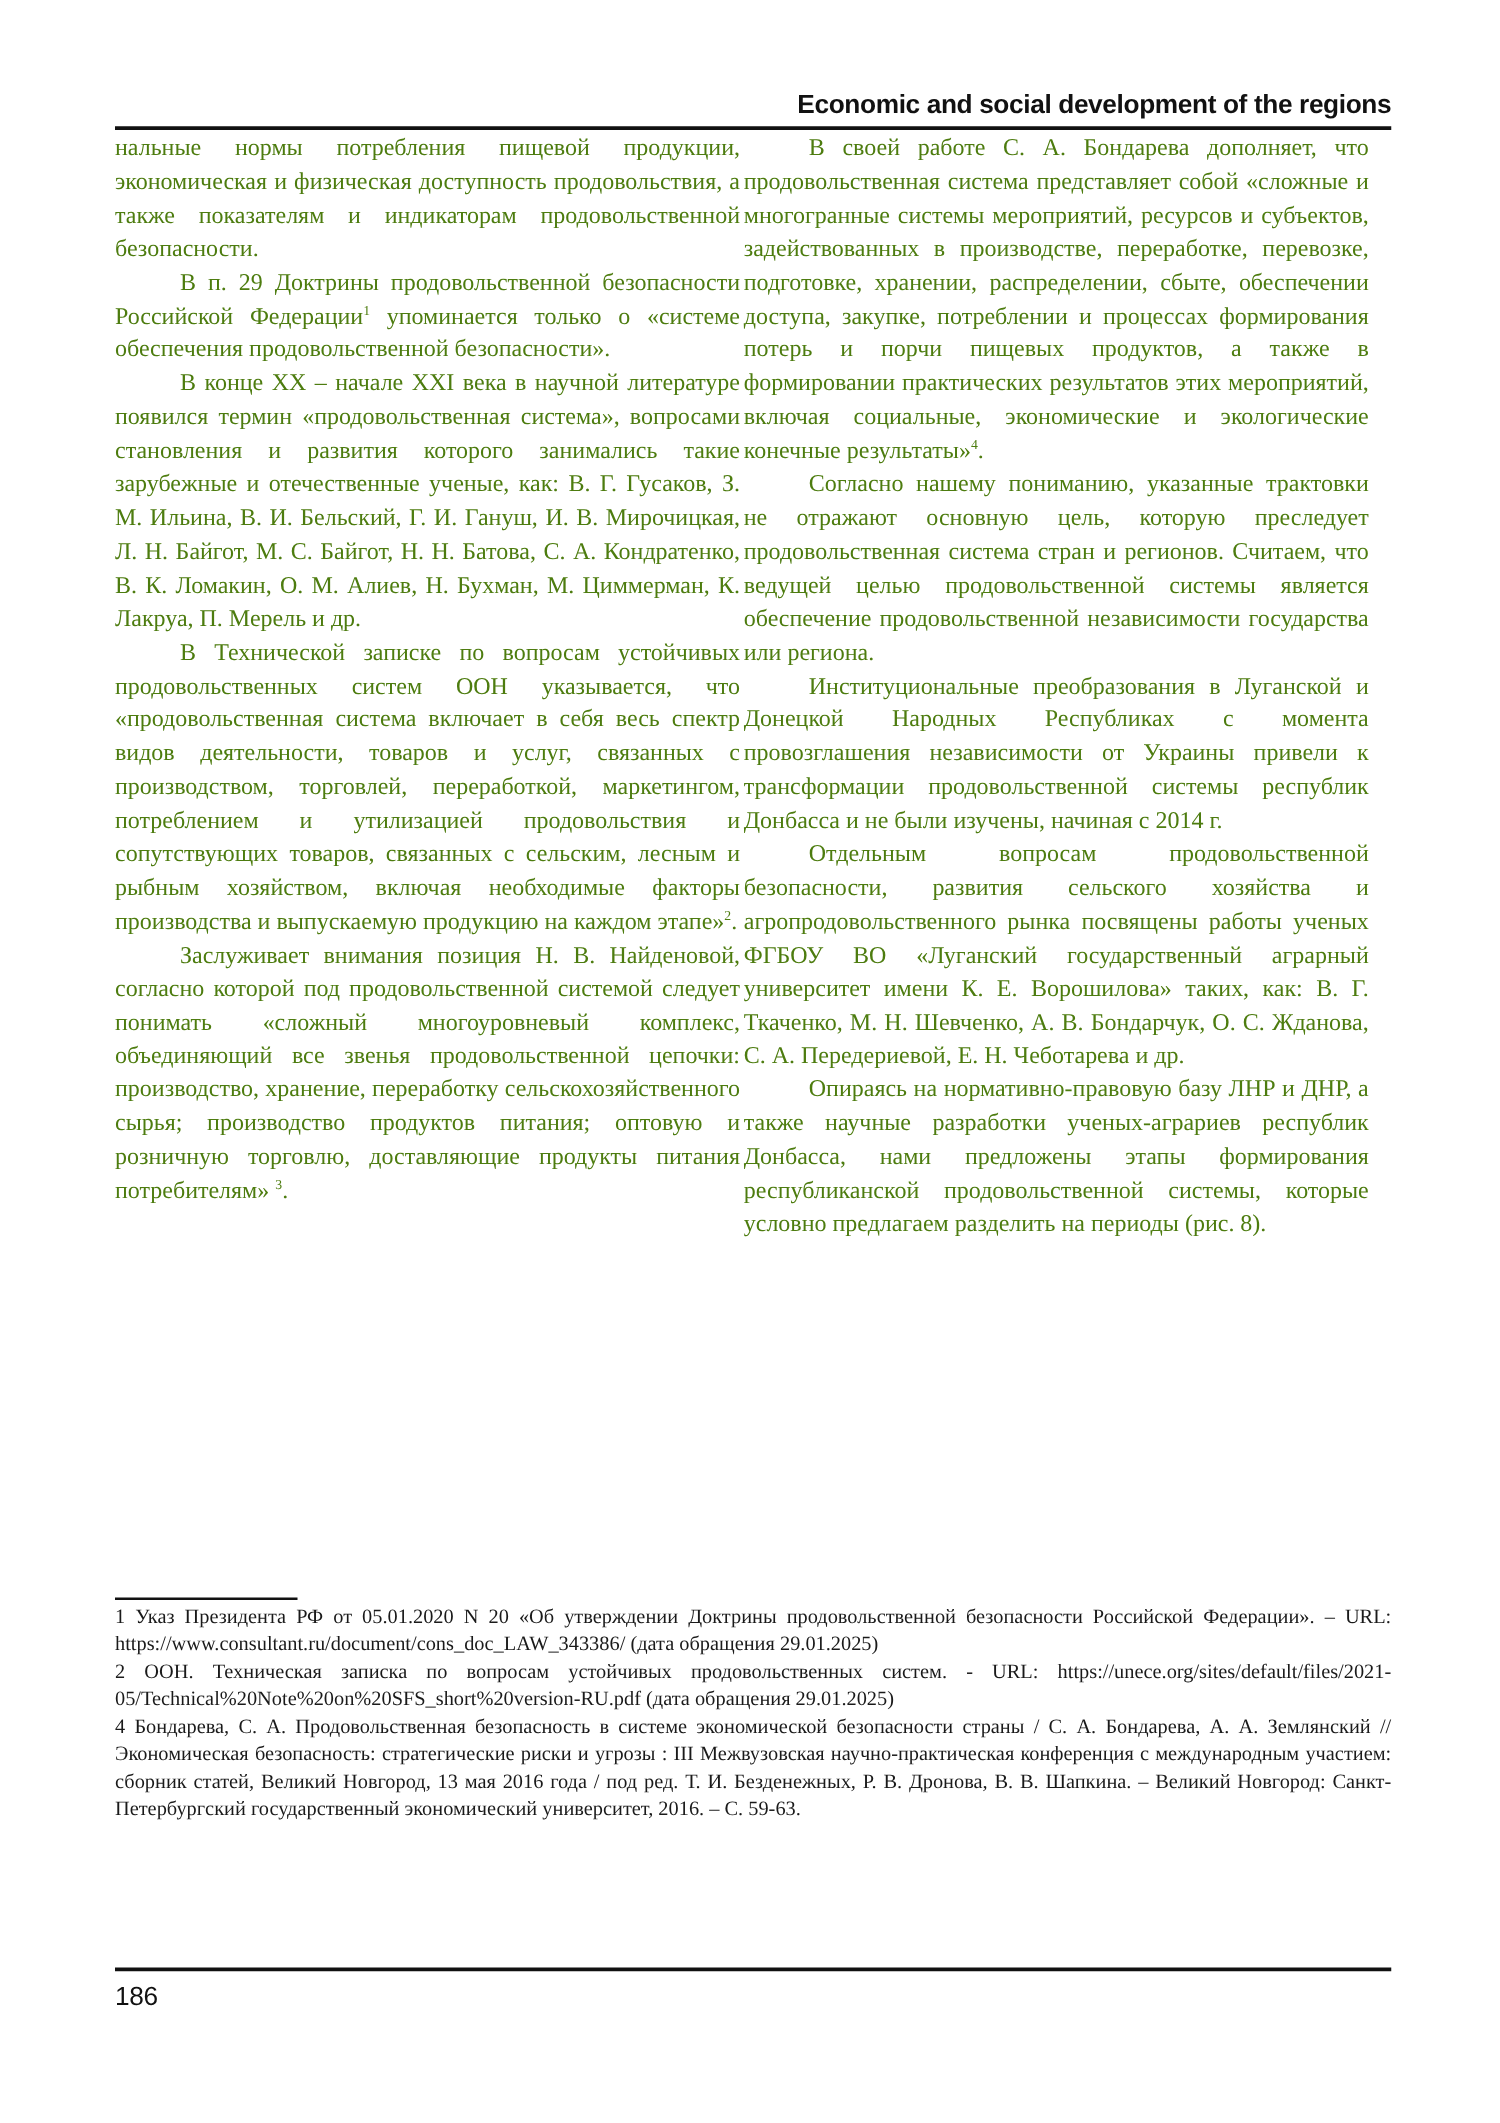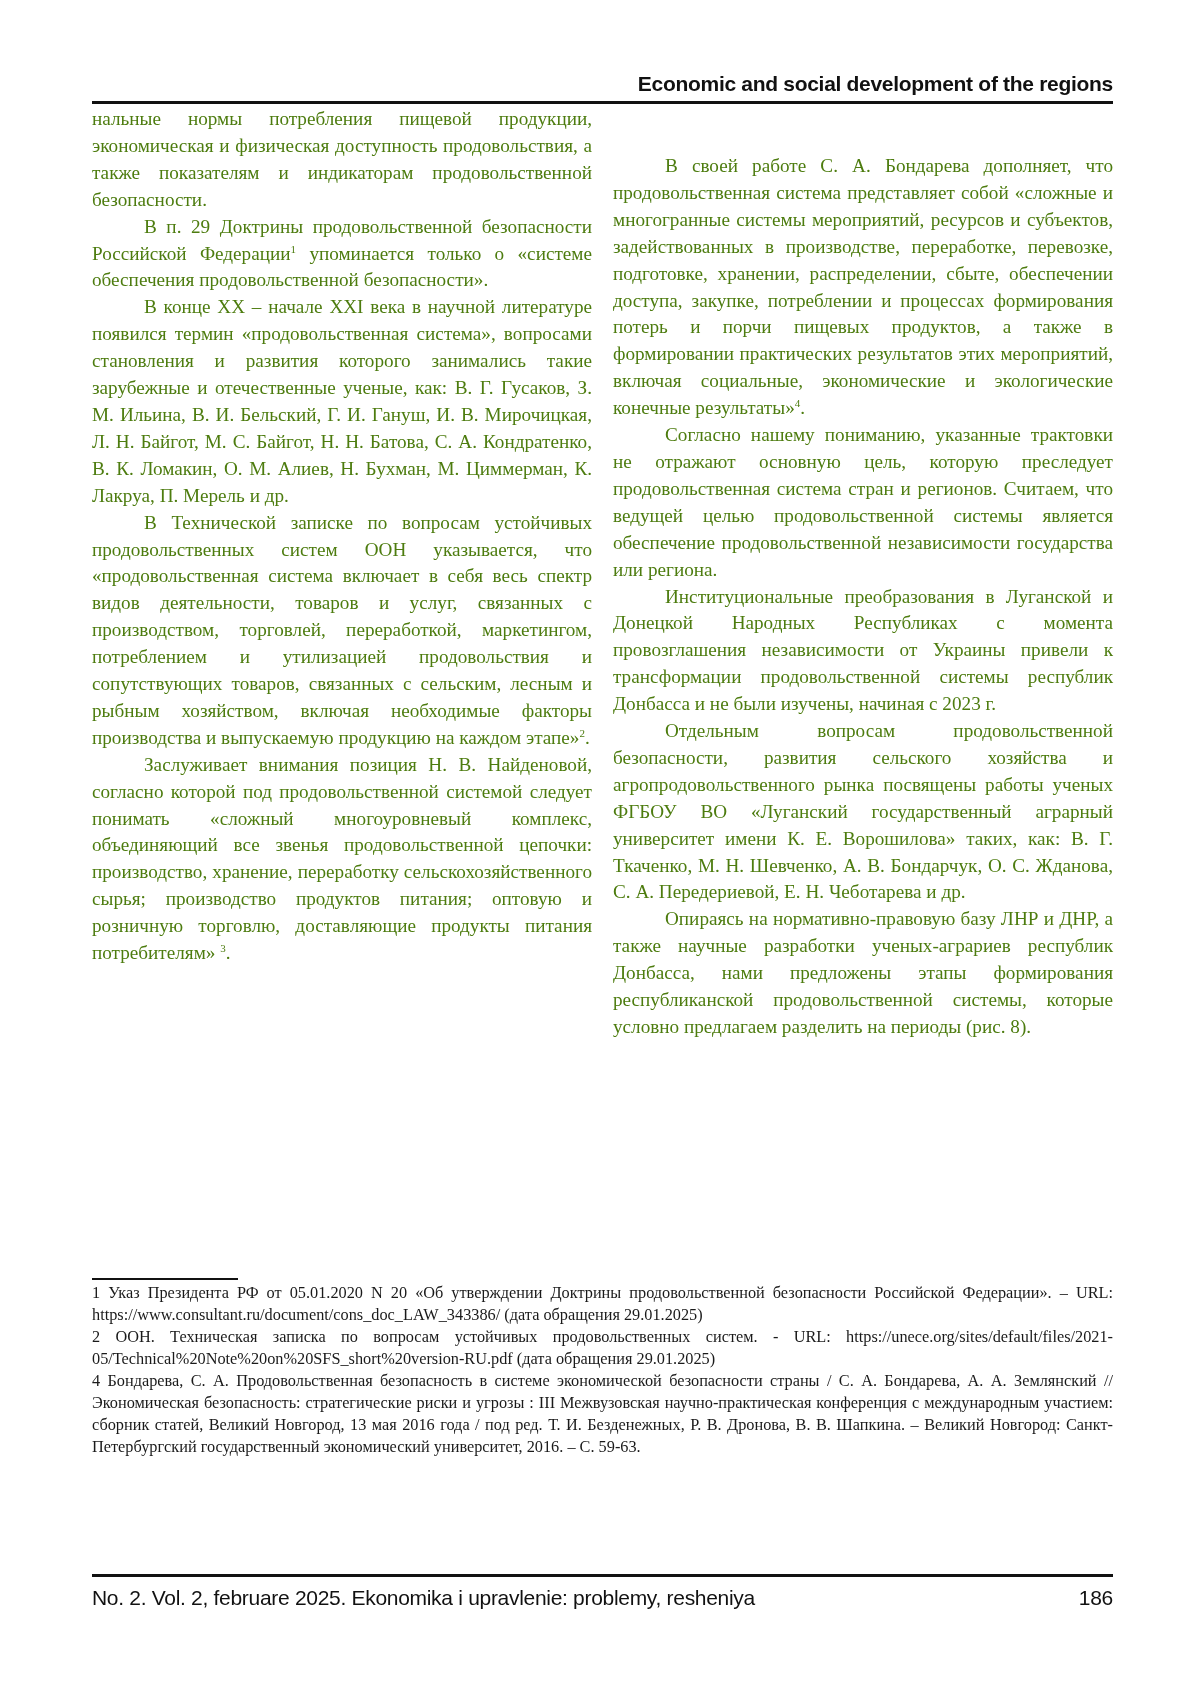--- a/index.html
+++ b/index.html
@@ -10,21 +10,21 @@
     text-align: right; font-family: "Liberation Sans", sans-serif;
     font-weight: bold; font-size: 21px; letter-spacing: -0.3px; color: #111; margin-top: 10px;
   }
   .rule-top { position: absolute; left: 92px; width: 1021px; top: 101px; height: 3px; background: #111; }
   .col {
     position: absolute; top: 106px; width: 500px;
     font-family: Liberation Serif, serif; font-size: 19.2px; line-height: 26.9px;
     text-align: justify; color: #4d7c0f;
   }
   .col-left { left: 92px; }
-  .col-right { left: 613px; margin-top: 47px; }
+  .col-right { left: 595px; }
   .col p { margin: 0; text-indent: 0; }
   .col p.indent { text-indent: 52px; }
   sup { font-size: 11px; vertical-align: 7px; line-height: 0; }
   .fn-rule { position: absolute; left: 92px; top: 1278px; width: 146px; height: 2px; background: #111; }
   .footnotes {
     position: absolute; left: 92px; top: 1282px; width: 1021px;
     font-family: "Liberation Serif", serif; font-size: 16.3px; line-height: 22px;
     text-align: justify; color: #1a1a1a;
   }
   .footnotes p { margin: 0; }
@@ -47,31 +47,30 @@
     <p>нальные нормы потребления пищевой продукции, экономическая и физическая доступность продовольствия, а также показателям и индикаторам продовольственной безопасности.</p>
     <p class="indent"><span>В п. 29 Доктрины продовольственной безопасности Российской Федерации</span><sup>1</sup><span> упоминается только о «системе обеспечения продовольственной безопасности».</span></p>
     <p class="indent">В конце XX – начале XXI века в научной литературе появился термин «продовольственная система», вопросами становления и развития которого занимались такие зарубежные и отечественные ученые, как: В. Г. Гусаков, З. М. Ильина, В. И. Бельский, Г. И. Гануш, И. В. Мирочицкая, Л. Н. Байгот, М. С. Байгот, Н. Н. Батова, С. А. Кондратенко, В. К. Ломакин, О. М. Алиев, Н. Бухман, М. Циммерман, К. Лакруа, П. Мерель и др.</p>
     <p class="indent"><span>В Технической записке по вопросам устойчивых продовольственных систем ООН указывается, что «продовольственная система включает в себя весь спектр видов деятельности, товаров и услуг, связанных с производством, торговлей, переработкой, маркетингом, потреблением и утилизацией продовольствия и сопутствующих товаров, связанных с сельским, лесным и рыбным хозяйством, включая необходимые факторы производства и выпускаемую продукцию на каждом этапе»</span><sup>2</sup><span>.</span></p>
     <p class="indent"><span>Заслуживает внимания позиция Н. В. Найденовой, согласно которой под продовольственной системой следует понимать «сложный многоуровневый комплекс, объединяющий все звенья продовольственной цепочки: производство, хранение, переработку сельскохозяйственного сырья; производство продуктов питания; оптовую и розничную торговлю, доставляющие продукты питания потребителям» </span><sup>3</sup><span>.</span></p>
   </div>
 
   <div class="col col-right">
     <p class="indent"><span>В своей работе С. А. Бондарева дополняет, что продовольственная система представляет собой «сложные и многогранные системы мероприятий, ресурсов и субъектов, задействованных в производстве, переработке, перевозке, подготовке, хранении, распределении, сбыте, обеспечении доступа, закупке, потреблении и процессах формирования потерь и порчи пищевых продуктов, а также в формировании практических результатов этих мероприятий, включая социальные, экономические и экологические конечные результаты»</span><sup>4</sup><span>.</span></p>
     <p class="indent">Согласно нашему пониманию, указанные трактовки не отражают основную цель, которую преследует продовольственная система стран и регионов. Считаем, что ведущей целью продовольственной системы является обеспечение продовольственной независимости государства или региона.</p>
-    <p class="indent">Институциональные преобразования в Луганской и Донецкой Народных Республиках с момента провозглашения независимости от Украины привели к трансформации продовольственной системы республик Донбасса и не были изучены, начиная с 2023 г.</p>
+    <p class="indent">Институциональные преобразования в Луганской и Донецкой Народных Республиках с момента провозглашения независимости от Украины привели к трансформации продовольственной системы республик Донбасса и не были изучены, начиная с 2014 г.</p>
     <p class="indent">Отдельным вопросам продовольственной безопасности, развития сельского хозяйства и агропродовольственного рынка посвящены работы ученых ФГБОУ ВО «Луганский государственный аграрный университет имени К. Е. Ворошилова» таких, как: В. Г. Ткаченко, М. Н. Шевченко, А. В. Бондарчук, О. С. Жданова, С. А. Передериевой, Е. Н. Чеботарева и др.</p>
     <p class="indent">Опираясь на нормативно-правовую базу ЛНР и ДНР, а также научные разработки ученых-аграриев республик Донбасса, нами предложены этапы формирования республиканской продовольственной системы, которые условно предлагаем разделить на периоды (рис. 8).</p>
   </div>
 
   <div class="fn-rule"></div>
   <div class="footnotes">
     <p>1 Указ Президента РФ от 05.01.2020 N 20 «Об утверждении Доктрины продовольственной безопасности Российской Федерации». – URL: https://www.consultant.ru/document/cons_doc_LAW_343386/ (дата обращения 29.01.2025)</p>
     <p>2 ООН. Техническая записка по вопросам устойчивых продовольственных систем. - URL: https://unece.org/sites/default/files/2021- 05/Technical%20Note%20on%20SFS_short%20version-RU.pdf (дата обращения 29.01.2025)</p>
     <p>4 Бондарева, С. А. Продовольственная безопасность в системе экономической безопасности страны / С. А. Бондарева, А. А. Землянский // Экономическая безопасность: стратегические риски и угрозы : III Межвузовская научно-практическая конференция с международным участием: сборник статей, Великий Новгород, 13 мая 2016 года / под ред. Т. И. Безденежных, Р. В. Дронова, В. В. Шапкина. – Великий Новгород: Санкт-Петербургский государственный экономический университет, 2016. – С. 59-63.</p>
   </div>
 
   <div class="rule-bottom"></div>
   <div class="footer">
-    <span>No. 2. Vol. 2, februare 2025. Ekonomika i upravlenie: problemy, resheniya</span>
     <span>186</span>
   </div>
 
 </div>
 
 </body></html>

